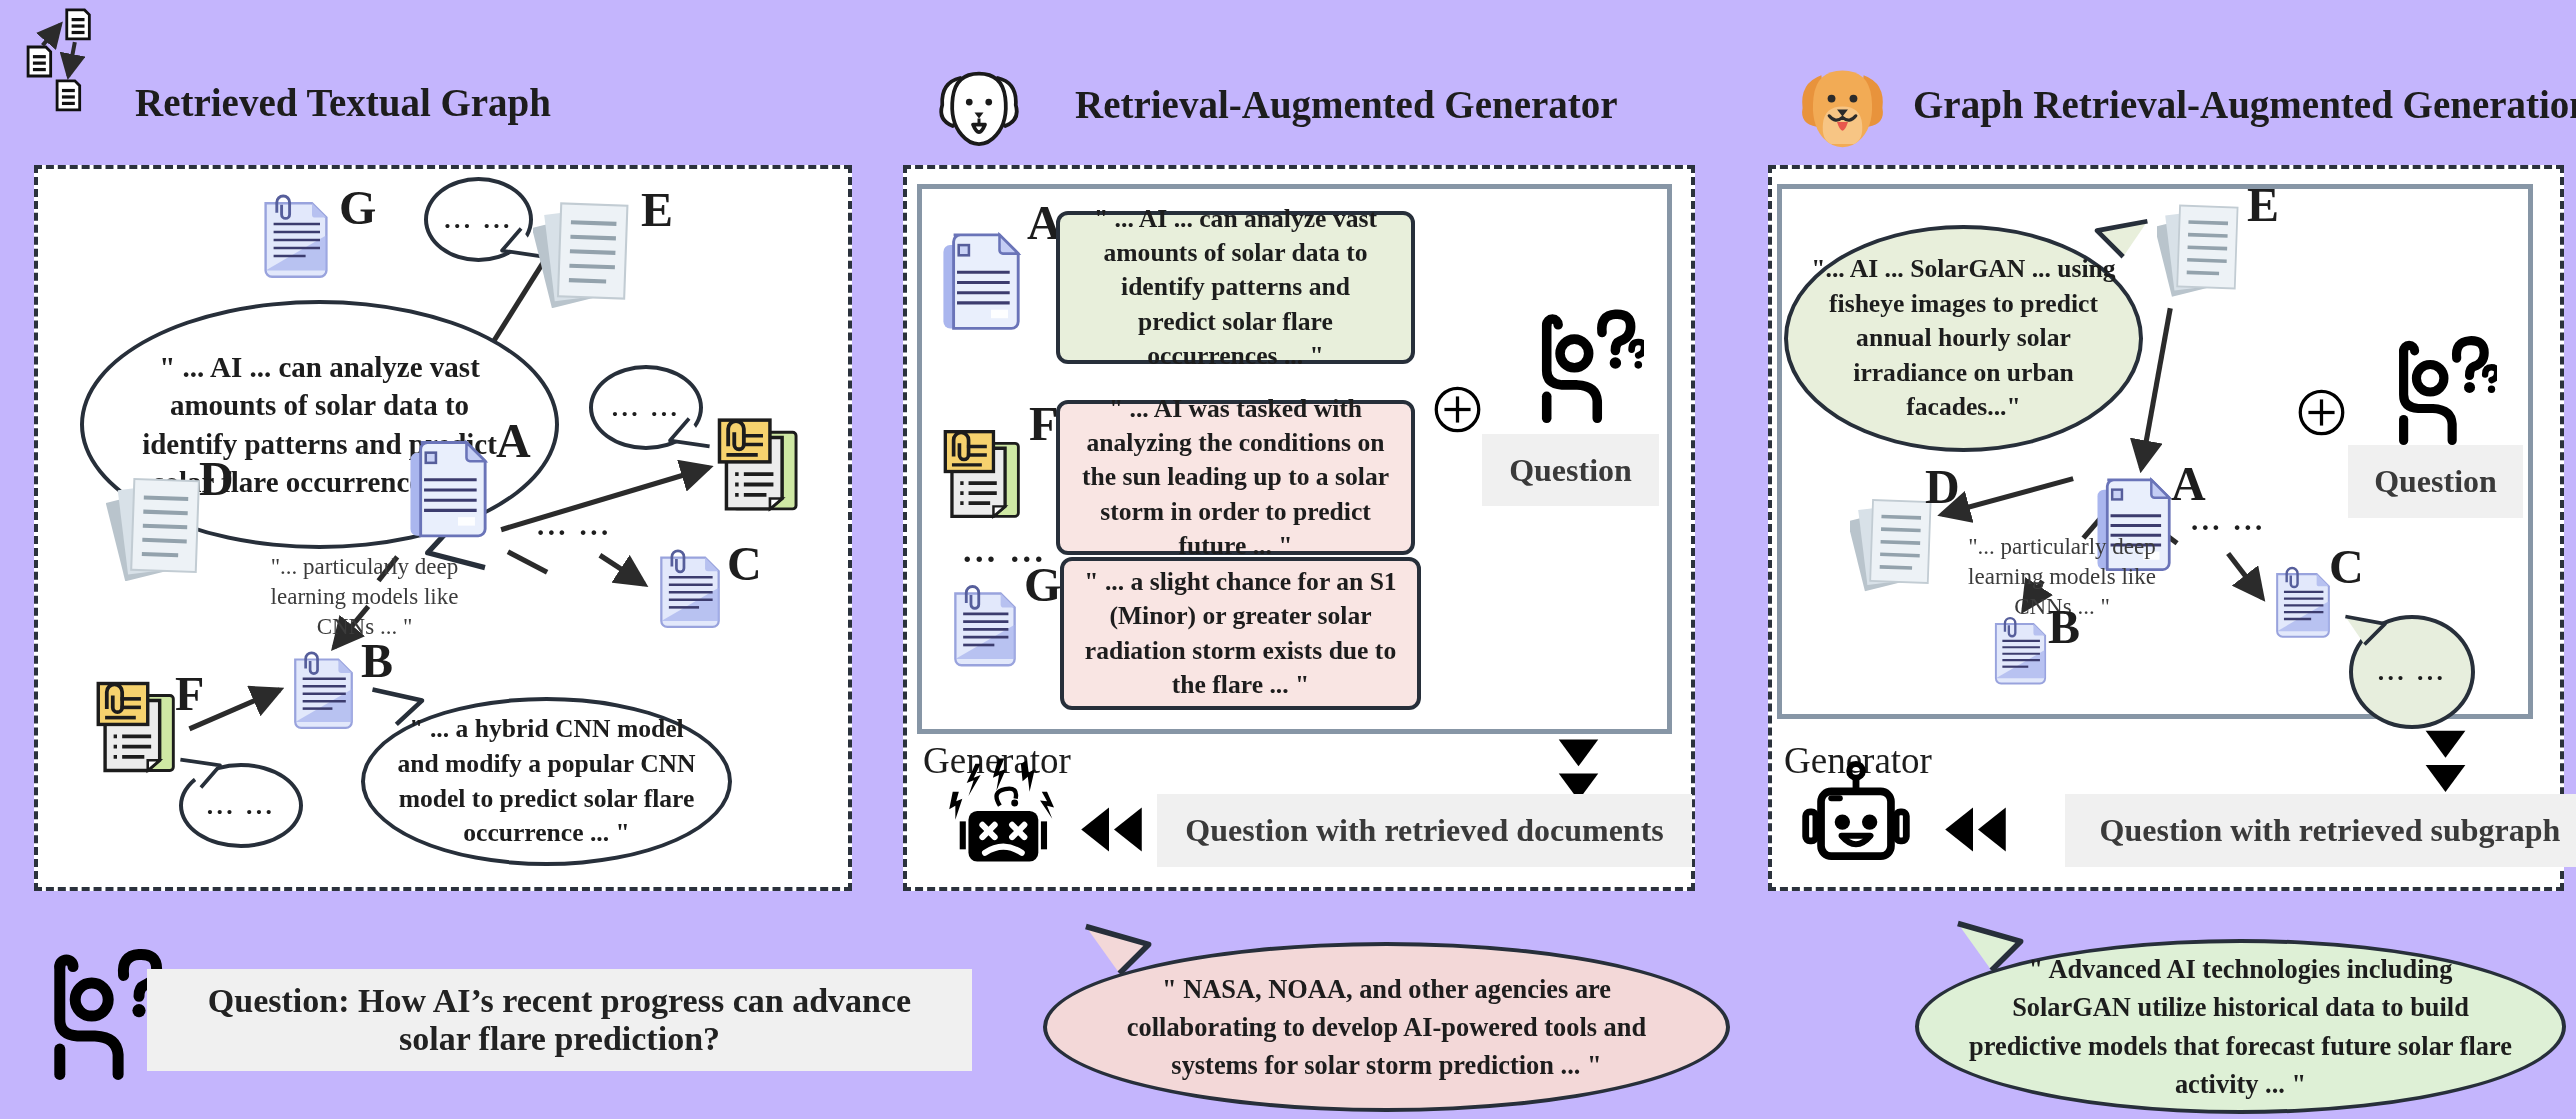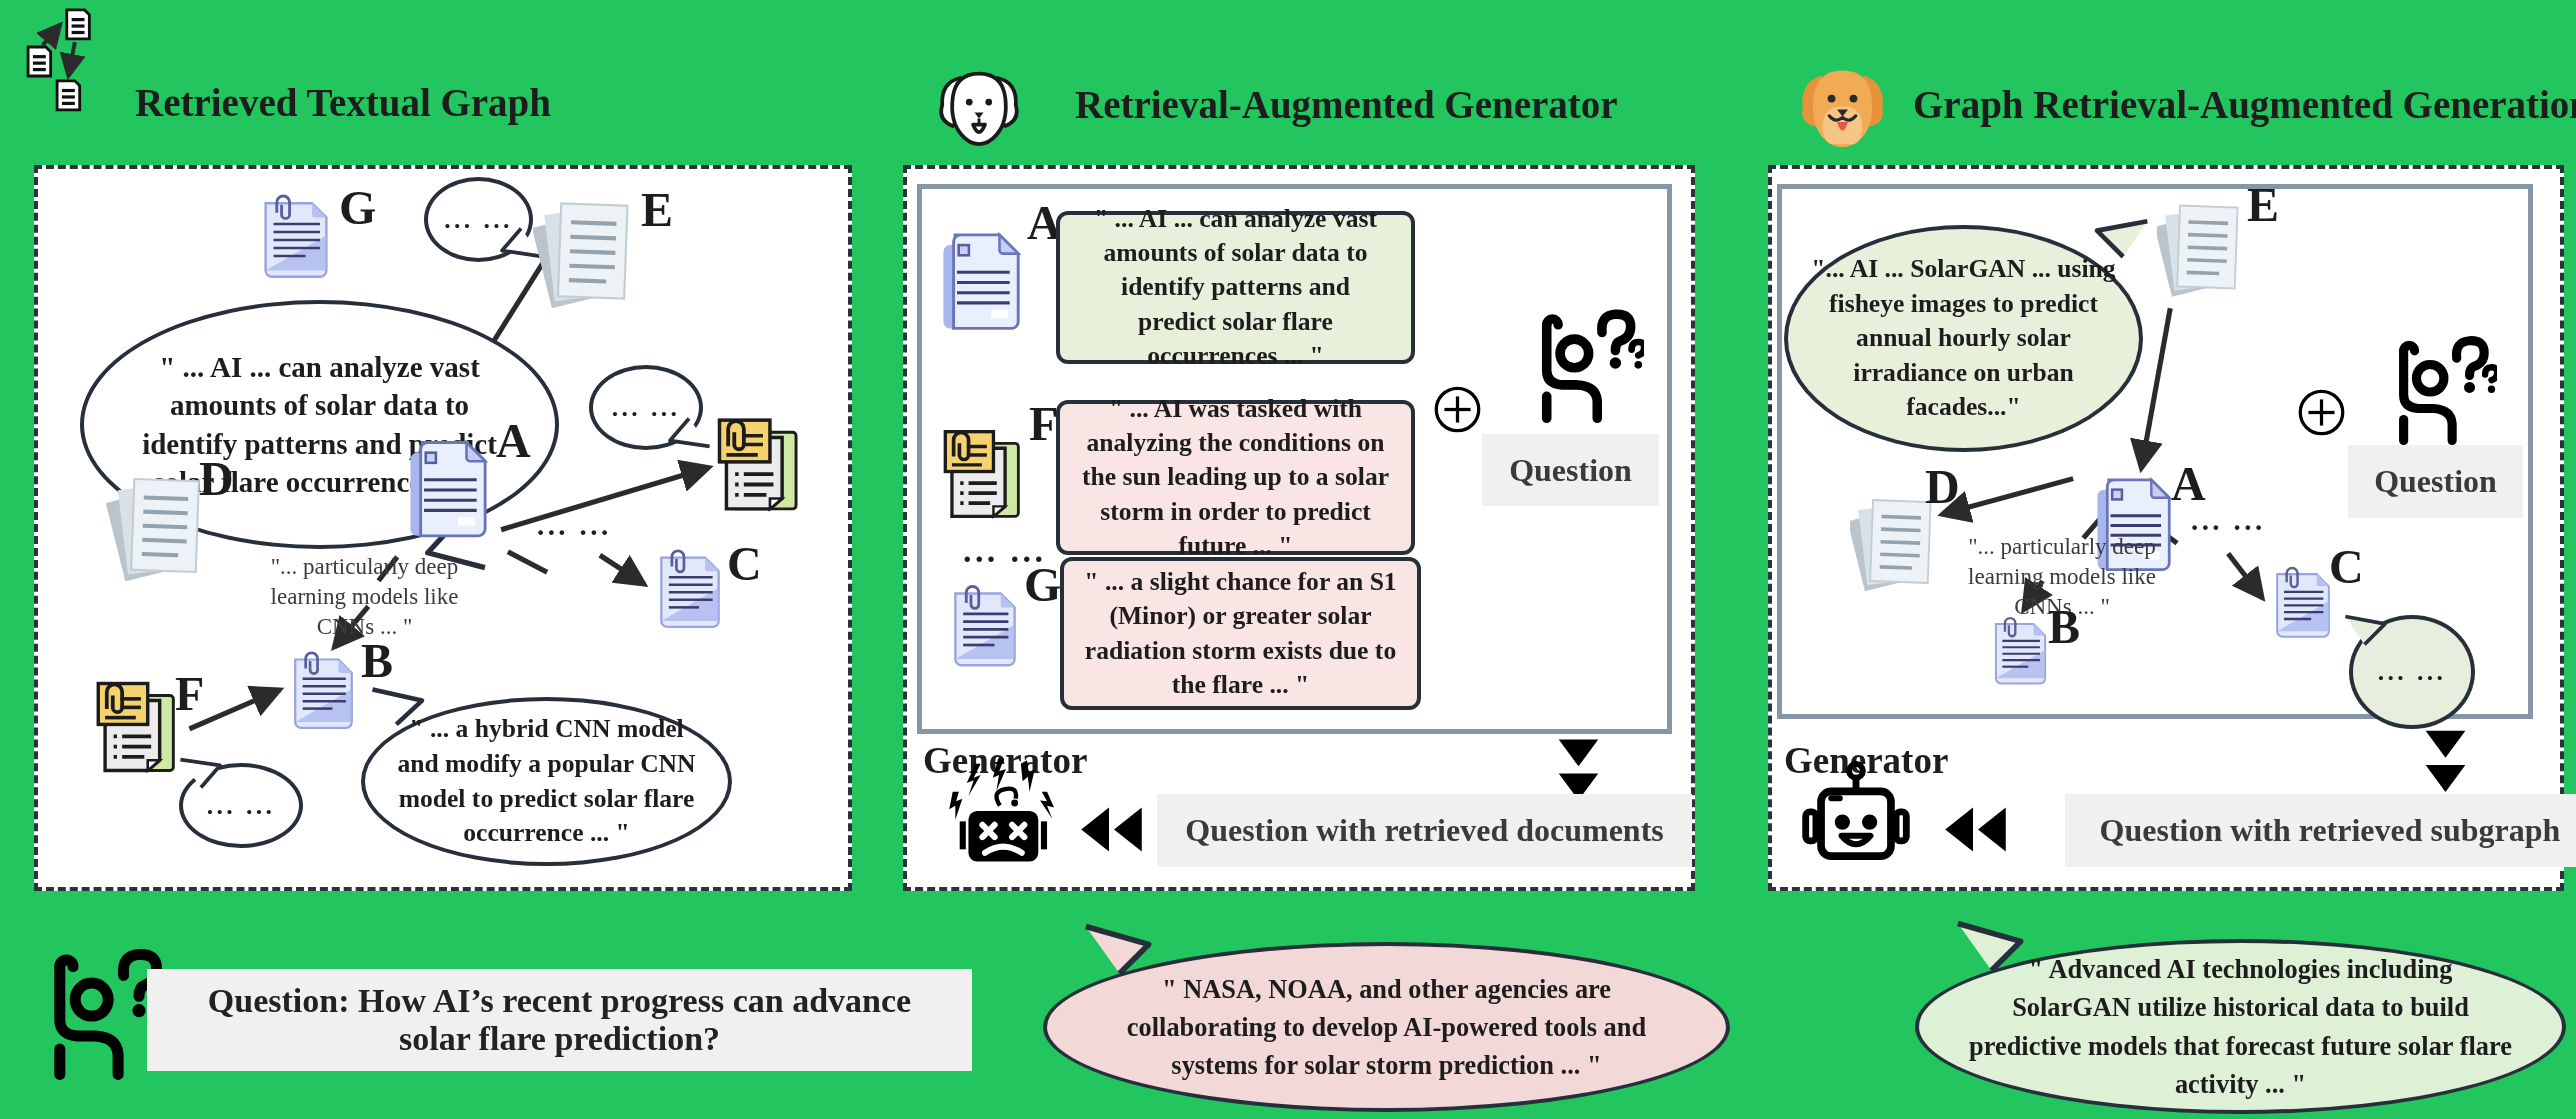--- a/index.html
+++ b/index.html
@@ -1,35 +1,35 @@
 <!DOCTYPE html>
 <html style="font-size:13.6px"><head>
 <meta charset="utf-8">
 <style>
   html,body{margin:0;padding:0;background:#fff;}
-  #stage{position:relative;width:2576px;height:1119px;background:#22c55e;overflow:hidden;
+  #stage{position:relative;width:2576px;height:1119px;background:#c4b5fd;overflow:hidden;
          font-family:"Liberation Serif","DejaVu Serif",serif;color:#1d1d1d;}
   .abs{position:absolute;}
   .panel{border:4.3px dashed #2b323c;background:#fff;box-sizing:border-box;}
   .innerbox{border:5.1px solid #8796a6;background:#fff;box-sizing:border-box;}
   .title{font-weight:bold;font-size:39px;white-space:nowrap;}
   .nodeletter{font-weight:bold;font-size:48px;line-height:1;}
   .bubble{border:4.3px solid #272f3a;border-radius:50%;background:var(--bub,#fff);
           display:flex;align-items:center;justify-content:center;text-align:center;
           box-sizing:border-box;}
   .bubble .txt{font-weight:bold;}
   .tail{position:absolute;width:51px;height:43px;overflow:visible;}
   .tail path{fill:var(--bub,#fff);stroke:#272f3a;stroke-width:5;stroke-linejoin:round;}
   .tbox{border:4.3px solid #272f3a;border-radius:12px;display:flex;align-items:center;
         justify-content:center;text-align:center;box-sizing:border-box;font-weight:bold;}
   .graybox{background:#f0f0f0;display:flex;align-items:center;justify-content:center;
            text-align:center;font-weight:bold;color:#3a3a3a;box-sizing:border-box;}
   .edgelabel{font-size:23px;color:#3b3b3b;text-align:center;line-height:1.3;}
   .dots{font-weight:bold;font-size:34px;letter-spacing:3.4px;white-space:nowrap;}
-  .genlabel{font-weight:bold;font-size:37px;}
+  .genlabel{font-weight:normal;font-size:37px;}
   svg.icon{display:block;width:100%;height:100%;}
   .arrows{position:absolute;left:0;top:0;pointer-events:none;}
 </style>
 </head>
 <body>
 
 <svg width="0" height="0" style="position:absolute">
   <defs>
     <marker id="ah" viewBox="0 0 10 10" refX="8.5" refY="5" markerWidth="6.5" markerHeight="6.5" orient="auto-start-reverse">
       <path d="M0 0 L10 5 L0 10 z" fill="#2b2b2b"></path>

